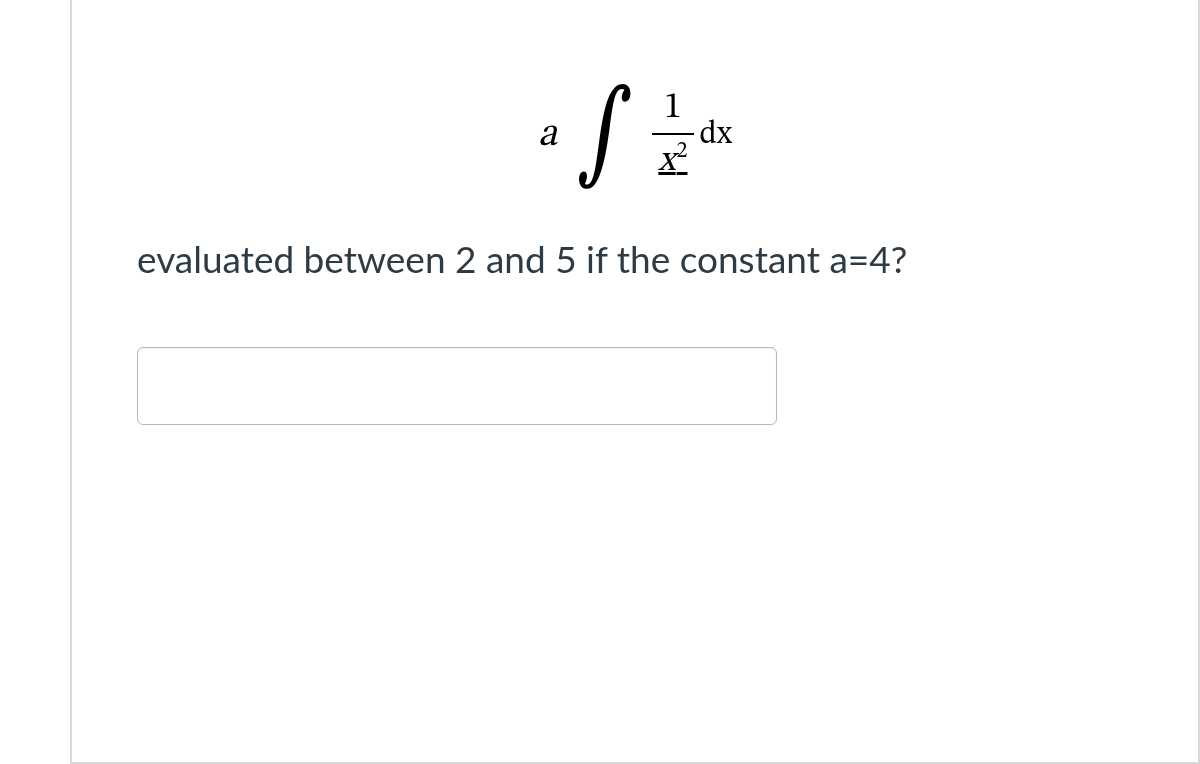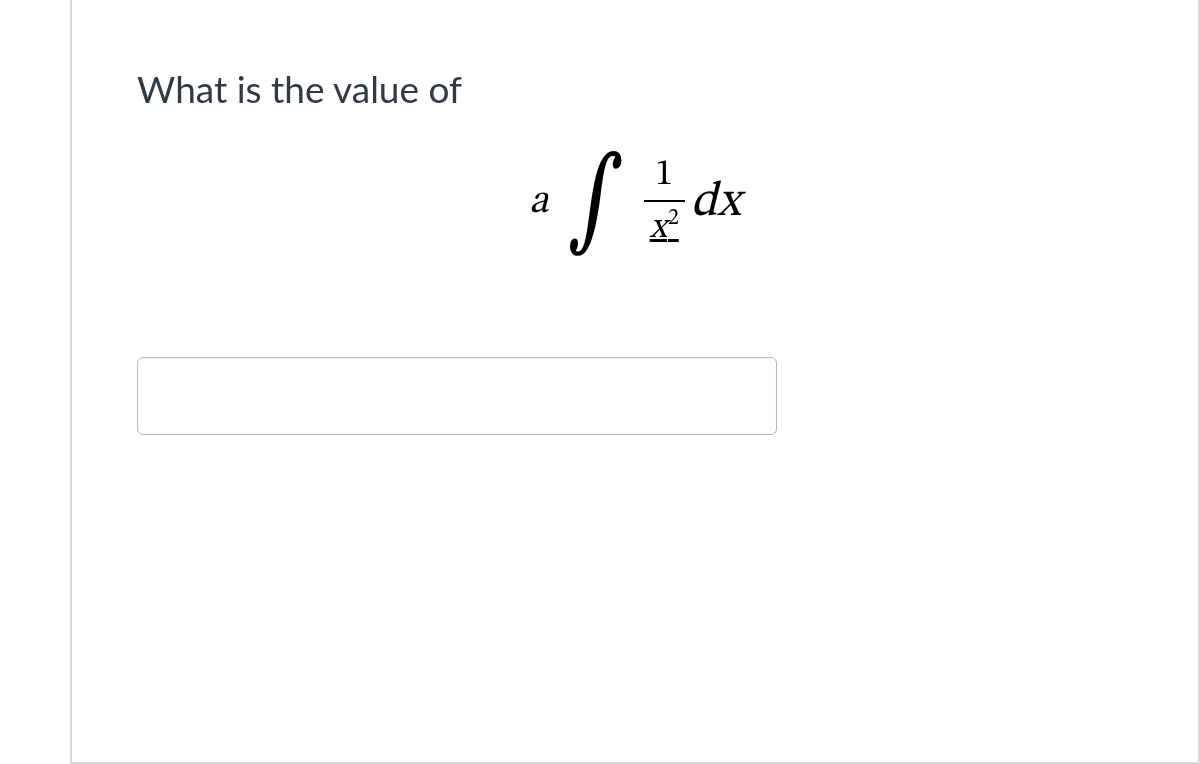--- a/index.html
+++ b/index.html
@@ -73,53 +73,52 @@
     padding: 2px 6px 0 6px;
     text-decoration: underline;
   }
   .frac .den sup {
     font-size: 22px;
     font-style: normal;
     vertical-align: super;
     margin-left: 1px;
   }
   .dx {
-    font-style: italic;
-    font-size: 49px;
+    font-size: 32px;
   }
   .answer-input {
     margin-top: 60px;
     width: 640px;
     height: 78px;
     border: 1.5px solid #b8b8b8;
     border-radius: 6px;
     font-size: 28px;
     padding: 0 16px;
     outline: none;
     box-shadow: inset 0 1px 2px rgba(0,0,0,0.05);
   }
 </style>
 </head>
 <body>
 
 <div class="outer-frame">
 
-  <div class="question-text line1">What is the value of</div>
 
   <div class="math-block">
     <span class="math-row">
       <span class="coef">a</span>
       <span class="integral">∫</span>
       <span class="frac">
         <span class="num">1</span>
         <span class="bar"></span>
         <span class="den">
           <span>x</span><sup>2</sup>
         </span>
       </span>
       <span class="dx">dx</span>
     </span>
   </div>
 
+  <div class="question-text">evaluated between 2 and 5 if the constant a=4?</div>
 
   <input type="text" class="answer-input" value="" style="">
 
 </div>
 
 </body></html>

